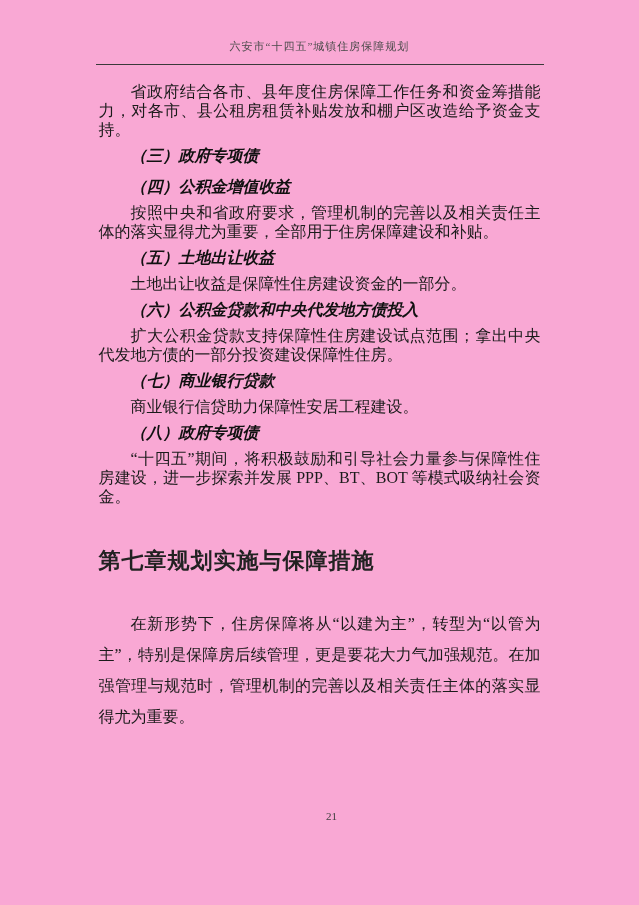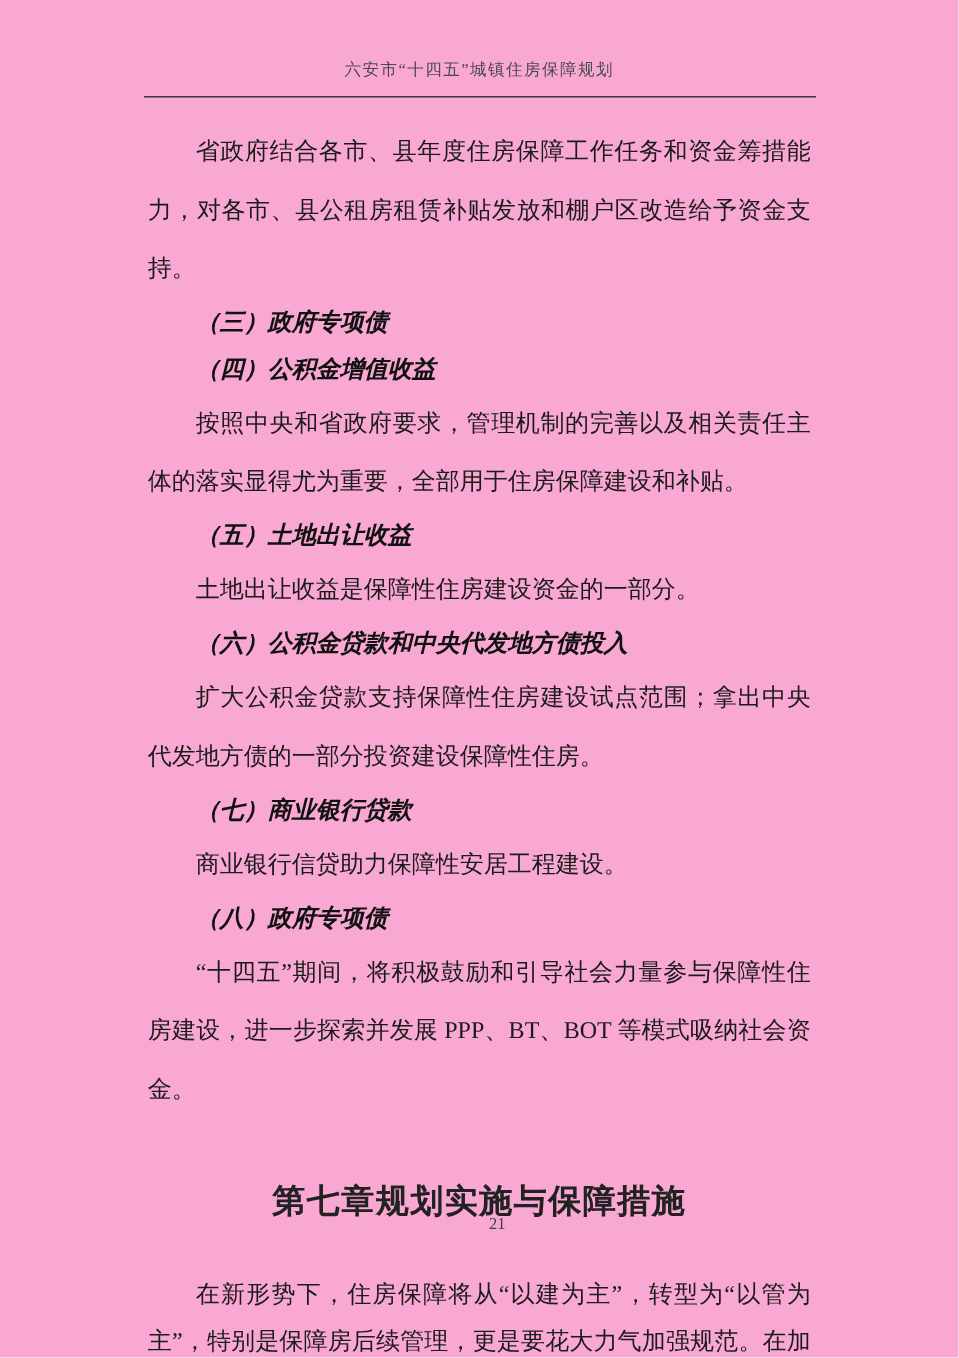--- a/index.html
+++ b/index.html
@@ -34,41 +34,41 @@
     margin: 10px auto 0;
   }
   .content {
     width: 442px;
     margin: 17px auto 0;
     color: #1b1b1b;
     font-size: 16px;
     text-align: justify;
   }
   p.body-para {
-    line-height: 39px;
+    line-height: 19px;
     text-indent: 2em;
     margin: 0;
     font-family: "Liberation Serif", serif;
   }
   h3.kai-heading {
     font-family: "Liberation Serif", serif;
     font-style: italic;
     font-weight: bold;
     font-size: 16px;
     line-height: 29px;
     color: #111;
     padding-left: 2em;
     margin: 2px 0;
   }
   h1.chapter-heading {
     font-family: "Liberation Sans", sans-serif;
     font-weight: bold;
     font-size: 22px;
     color: #222;
-    text-align: center;
+    text-align: left;
     letter-spacing: 1px;
     margin-top: 40px;
   }
   h2.section-heading {
     font-family: "Liberation Sans", sans-serif;
     font-weight: bold;
     font-size: 17px;
     color: #2e2e2e;
     letter-spacing: 1px;
     padding-left: 28px;

